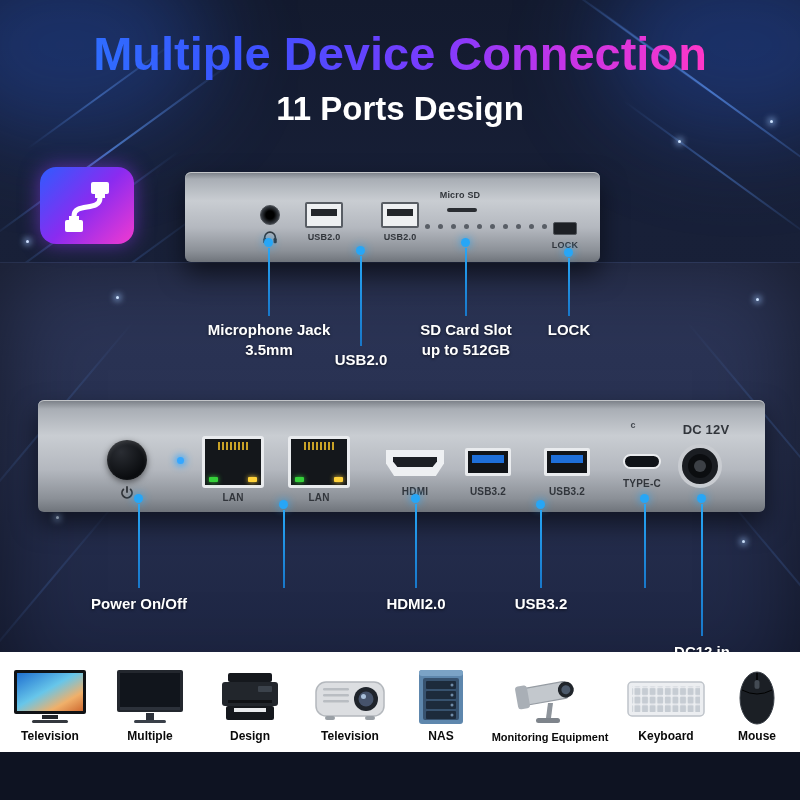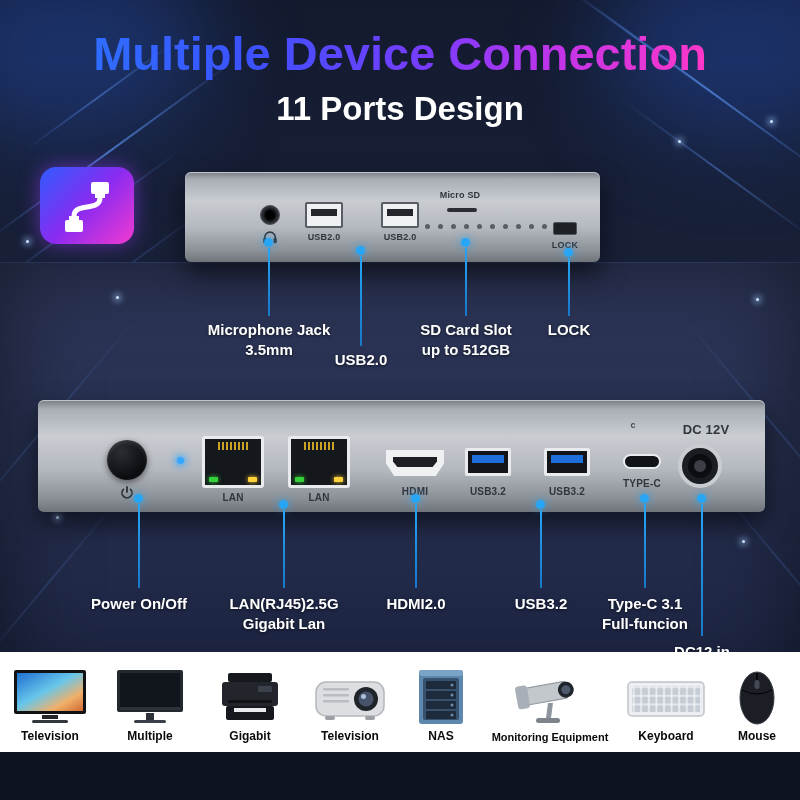--- a/index.html
+++ b/index.html
@@ -230,43 +230,35 @@
   </div>
 
   <div class="cdot" style="left:134px;top:494px"></div>
   <div class="cline" style="left:138px;top:504px;height:84px"></div>
   <div class="clab" style="left:139px;top:594px">
     <div>Power On/Off</div>
   </div>
 
   <div class="cdot" style="left:279px;top:500px"></div>
   <div class="cline" style="left:283px;top:510px;height:78px"></div>
-  <div class="clab" style="left:284px;top:594px">
-    <div>LAN(RJ45)2.5G</div>
-    <div>Gigabit Lan</div>
-  </div>
 
   <div class="cdot" style="left:411px;top:494px"></div>
   <div class="cline" style="left:415px;top:504px;height:84px"></div>
   <div class="clab" style="left:416px;top:594px">
     <div>HDMI2.0</div>
   </div>
 
   <div class="cdot" style="left:536px;top:500px"></div>
   <div class="cline" style="left:540px;top:510px;height:78px"></div>
   <div class="clab" style="left:541px;top:594px">
     <div>USB3.2</div>
   </div>
 
   <div class="cdot" style="left:640px;top:494px"></div>
   <div class="cline" style="left:644px;top:504px;height:84px"></div>
-  <div class="clab" style="left:645px;top:594px">
-    <div>Type-C 3.1</div>
-    <div>Full-funcion</div>
-  </div>
 
   <div class="cdot" style="left:697px;top:494px"></div>
   <div class="cline" style="left:701px;top:504px;height:132px"></div>
   <div class="clab" style="left:702px;top:642px">
     <div>DC12 in</div>
   </div>
 
   <div class="strip">
     <div class="ditem" style="width:100px">
       <svg width="76" height="58" viewBox="0 0 76 58">
@@ -297,21 +289,21 @@
     </div>
     <div class="ditem" style="width:100px">
       <svg width="72" height="56" viewBox="0 0 72 56">
         <rect x="14" y="3" width="44" height="9" rx="2" fill="#15181d"></rect>
         <rect x="8" y="12" width="56" height="24" rx="3" fill="#22262c"></rect>
         <rect x="44" y="16" width="14" height="6" rx="1" fill="#3b424b"></rect>
         <rect x="14" y="30" width="44" height="3" fill="#0f1115"></rect>
         <rect x="12" y="36" width="48" height="14" rx="2" fill="#15181d"></rect>
         <rect x="20" y="38" width="32" height="4" fill="#e9ebee"></rect>
       </svg>
-      <div class="dlabel">Gigabit</div>
+      <div class="dlabel">Design</div>
     </div>
     <div class="ditem" style="width:100px">
       <svg width="74" height="56" viewBox="0 0 74 56">
         <rect x="3" y="12" width="68" height="34" rx="10" fill="#dcdee1" stroke="#b4b8bd" stroke-width="1.5"></rect>
         <circle cx="53" cy="29" r="12" fill="#1f242b"></circle>
         <circle cx="53" cy="29" r="7.5" fill="#46536b"></circle>
         <circle cx="50.5" cy="26.5" r="2.5" fill="#a9c0da"></circle>
         <rect x="10" y="18" width="26" height="2.5" rx="1.2" fill="#b9bdc2"></rect>
         <rect x="10" y="24" width="26" height="2.5" rx="1.2" fill="#b9bdc2"></rect>
         <rect x="10" y="30" width="26" height="2.5" rx="1.2" fill="#b9bdc2"></rect>

